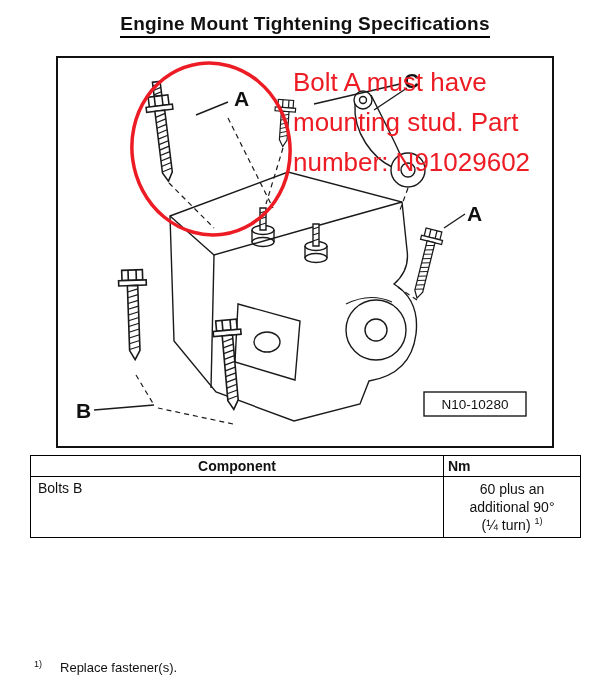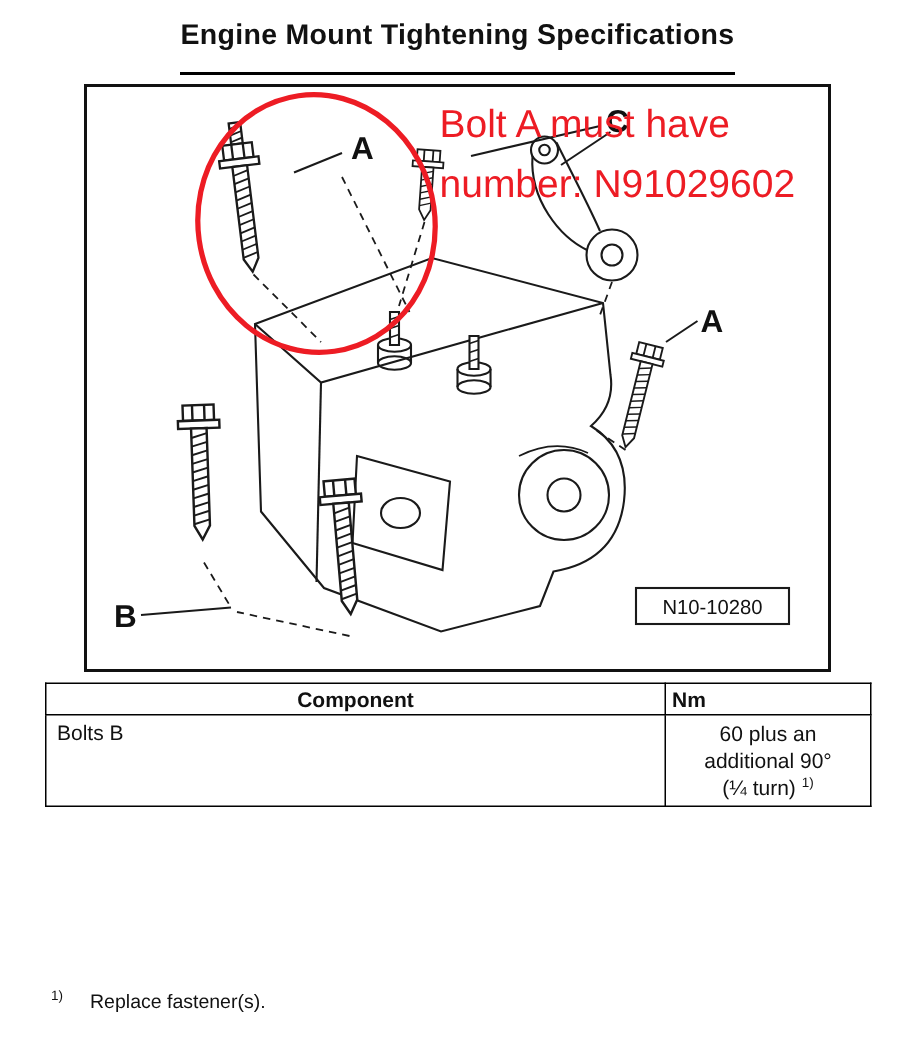--- a/index.html
+++ b/index.html
@@ -2,21 +2,21 @@
 <html style="--annotation-red: #ed1c24;"><head>
 <meta charset="utf-8">
 <style>
   * { margin:0; padding:0; box-sizing:border-box; }
   html,body { background:#ffffff; }
   body { font-family:"Liberation Sans", sans-serif; color:#111; }
   .page { position:relative; width:610px; height:698px; background:#fff; overflow:hidden; }
 
   .title { position:absolute; top:13px; left:0; width:100%; text-align:center;
            font-size:19px; font-weight:bold; letter-spacing:0.2px; }
-  .title .underline { border-bottom:2px solid #000; padding-bottom:14px; }
+  .title .underline { border-bottom:2px solid #000; padding-bottom:2px; }
 
   .diagram { position:absolute; left:56px; top:56px; width:498px; height:392px;
              border:2px solid #111; background:#fff; }
   .diagram svg { position:absolute; left:0; top:0; width:100%; height:100%; }
 
   svg .ln   { stroke:#1a1a1a; stroke-width:1.4; fill:none; }
   svg .thin { stroke:#1a1a1a; stroke-width:1.1; fill:none; }
   svg .fill { fill:#ffffff; stroke:#1a1a1a; stroke-width:1.4; }
   svg .dash { stroke:#1a1a1a; stroke-width:1.2; fill:none; stroke-dasharray:5 4; }
   svg .lbl  { font:bold 21px "Liberation Sans", sans-serif; fill:#111; stroke:none; }
@@ -175,20 +175,21 @@
         <rect class="ln" x="366" y="334" width="102" height="24"></rect>
         <text class="fig" x="417" y="351" text-anchor="middle">N10-10280</text>
       </g>
 
       <ellipse class="red-ellipse" cx="153" cy="91" rx="79" ry="86" transform="rotate(-8 153 91)"></ellipse>
     </svg>
   </div>
 
   <div class="red-note">
     <div>Bolt A must have</div>
+    <div>mounting stud. Part</div>
     <div>number: N91029602</div>
   </div>
 
   <table class="spec-table">
     <tbody>
         <tr>
       <th class="comp">Component</th>
       <th class="nm">Nm</th>
     </tr>
     <tr>

